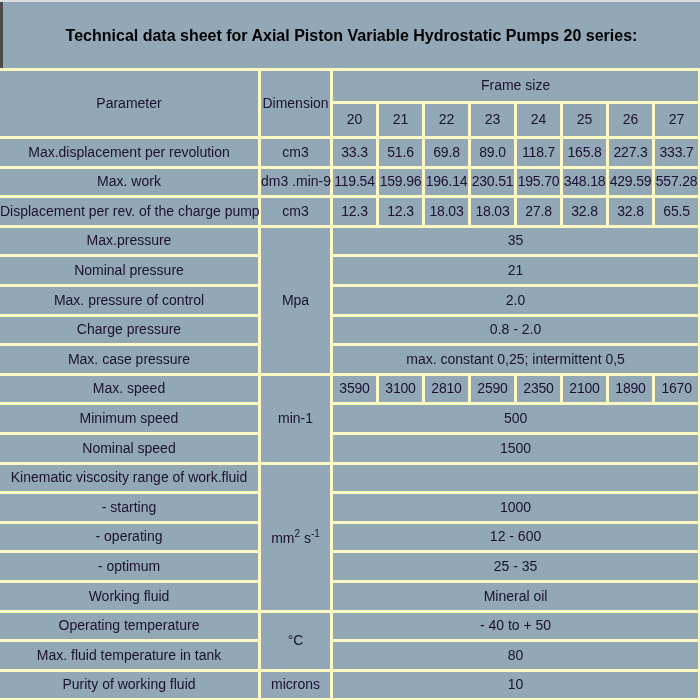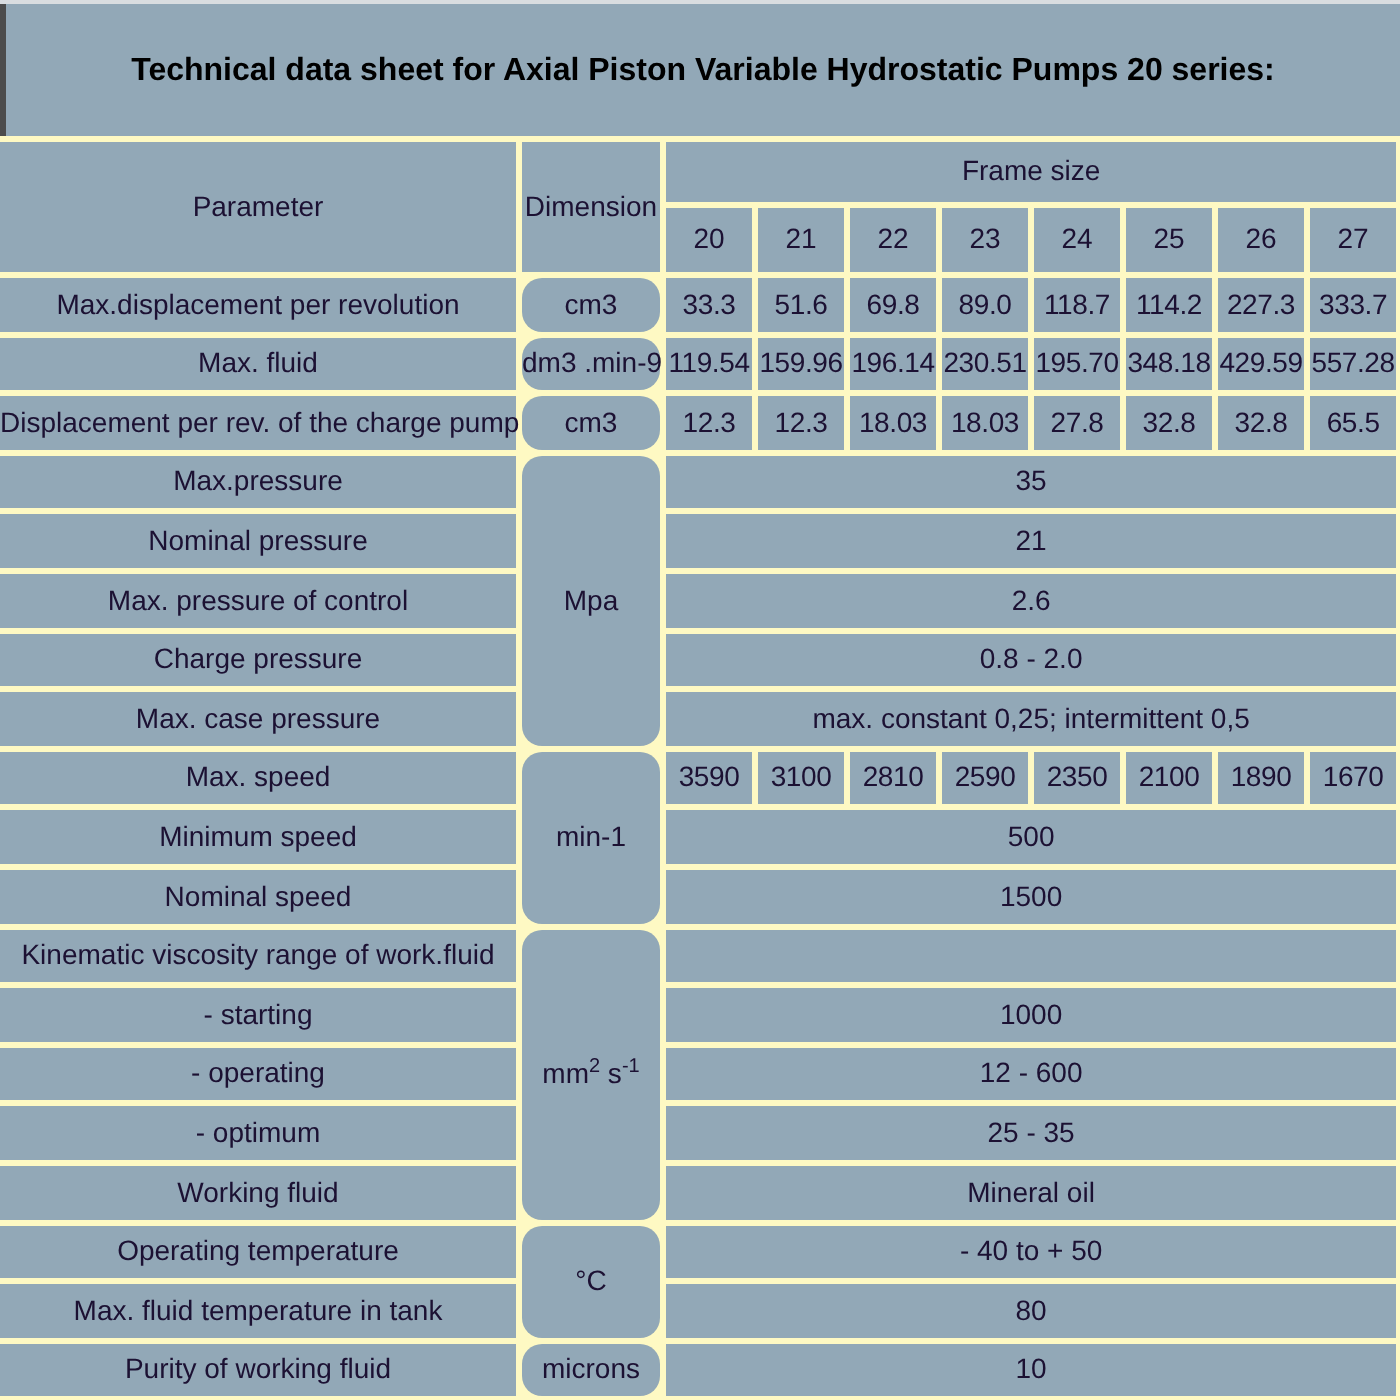--- a/index.html
+++ b/index.html
@@ -53,21 +53,21 @@
     overflow: visible;
     line-height: 1.1;
   }
   col.c-param { width: 258px; }
   col.c-dim   { width: 69px; }
   col.c-f     { width: 43px; }
   tr.hdr1 td { height: 30px; }
   tr.hdr2 td { height: 32px; }
   tr.r td    { height: 26.6px; }
   td.v { font-size: 13.5px; letter-spacing: -0.2px; }
-  td.d { font-size: 14px; border-radius: 10px; }
+  td.d { font-size: 14px; }
   sup.dim-sup { font-size: 10px; }
 </style>
 </head>
 <body>
 
 <div class="sheet">
 
   <div class="title-block">
     <div class="title-text">Technical data sheet for Axial Piston Variable Hydrostatic Pumps 20 series:</div>
   </div>
@@ -104,27 +104,27 @@
     </tr>
 
     <tr class="r">
       <td class="p">Max.displacement per revolution</td>
       <td class="d">cm3</td>
       <td class="v">33.3</td>
       <td class="v">51.6</td>
       <td class="v">69.8</td>
       <td class="v">89.0</td>
       <td class="v">118.7</td>
-      <td class="v">114.2</td>
+      <td class="v">165.8</td>
       <td class="v">227.3</td>
       <td class="v">333.7</td>
     </tr>
 
     <tr class="r">
-      <td class="p">Max. fluid</td>
+      <td class="p">Max. work</td>
       <td class="d">dm3 .min-9</td>
       <td class="v">119.54</td>
       <td class="v">159.96</td>
       <td class="v">196.14</td>
       <td class="v">230.51</td>
       <td class="v">195.70</td>
       <td class="v">348.18</td>
       <td class="v">429.59</td>
       <td class="v">557.28</td>
     </tr>
@@ -146,21 +146,21 @@
       <td class="p">Max.pressure</td>
       <td class="d" rowspan="5">Mpa</td>
       <td class="m" colspan="8">35</td>
     </tr>
     <tr class="r">
       <td class="p">Nominal pressure</td>
       <td class="m" colspan="8">21</td>
     </tr>
     <tr class="r">
       <td class="p">Max. pressure of control</td>
-      <td class="m" colspan="8">2.6</td>
+      <td class="m" colspan="8">2.0</td>
     </tr>
     <tr class="r">
       <td class="p">Charge pressure</td>
       <td class="m" colspan="8">0.8 - 2.0</td>
     </tr>
     <tr class="r">
       <td class="p">Max. case pressure</td>
       <td class="m" colspan="8">max. constant 0,25; intermittent 0,5</td>
     </tr>
 

